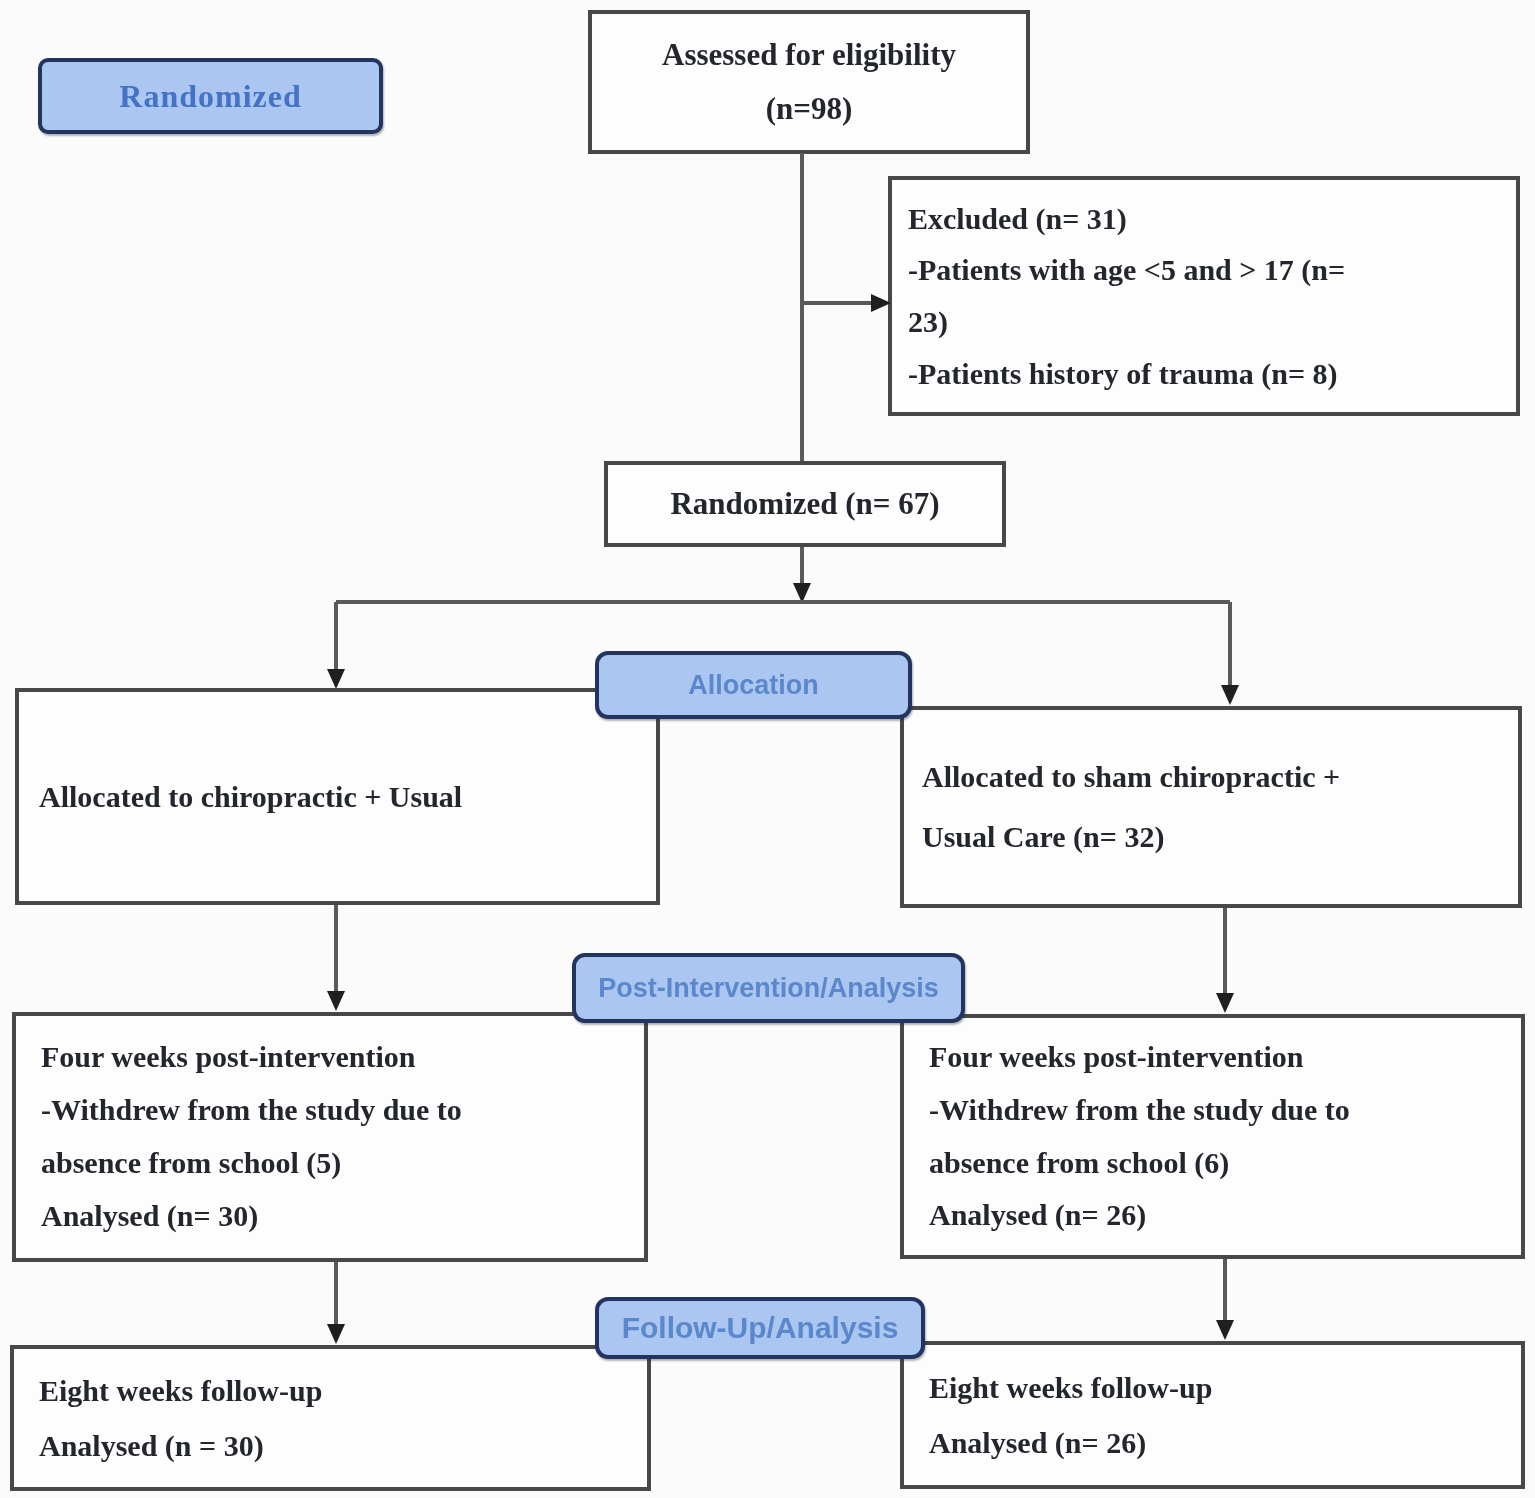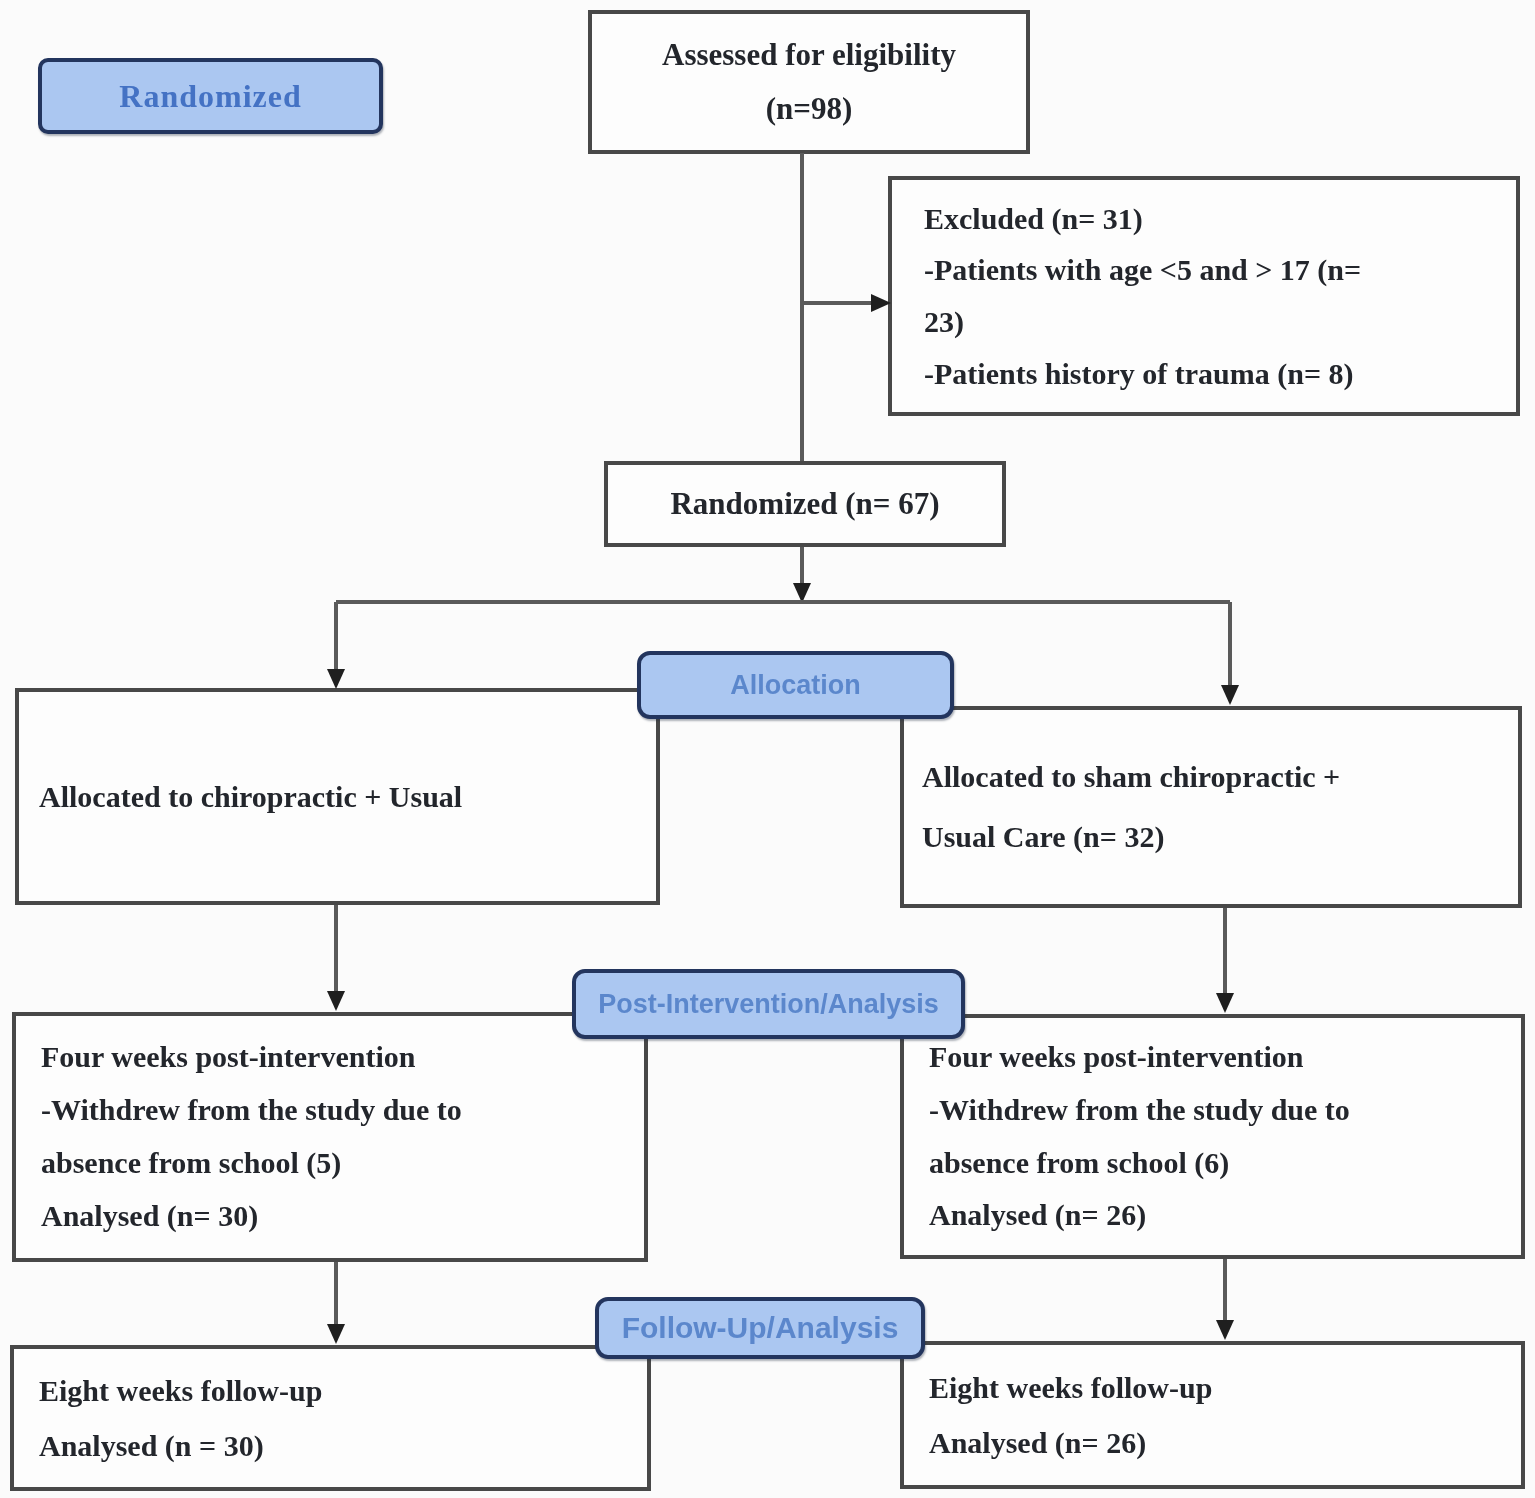--- a/index.html
+++ b/index.html
@@ -34,21 +34,21 @@
     display:flex;
     flex-direction:column;
     justify-content:center;
     z-index:1;
   }
   .box.center{align-items:center;text-align:center;}
   .box.left{align-items:flex-start;text-align:left;}
   .ln{white-space:nowrap;}
 
   #assessed-box  {left:588px; top:10px;   width:442px; height:144px; font-size:31px; line-height:1.75;}
-  #excluded-box  {left:888px; top:176px;  width:632px; height:240px; padding-left:32px; line-height:1.72;}
+  #excluded-box  {left:888px; top:176px;  width:632px; height:240px; padding-left:16px; line-height:1.72;}
   #randomized-box{left:604px; top:461px;  width:402px; height:86px;  font-size:31px;}
   #alloc-left-box {left:15px;  top:688px;  width:645px; height:217px; padding-left:20px; line-height:2.0;}
   #alloc-right-box{left:900px; top:706px;  width:622px; height:202px; padding-left:18px; line-height:2.0;}
   #post-left-box  {left:12px;  top:1012px; width:636px; height:250px; padding-left:25px; line-height:1.76;}
   #post-right-box {left:900px; top:1014px; width:625px; height:245px; padding-left:25px; line-height:1.76;}
   #follow-left-box {left:10px;  top:1345px; width:641px; height:146px; padding-left:25px; line-height:1.85;}
   #follow-right-box{left:900px; top:1341px; width:625px; height:148px; padding-left:25px; line-height:1.85;}
 
   
   .stage-label{
@@ -67,22 +67,22 @@
     box-shadow:1px 2px 2px rgba(30,40,60,.35);
   }
   #enrollment-label{
     left:38px; top:58px; width:345px; height:76px;
     font-family:"Liberation Serif", serif;
     font-size:32px;
     color:var(--enrollment-text);
     border-radius:10px;
     letter-spacing:1px;
   }
-  #allocation-label{left:595px; top:651px; width:317px; height:68px; font-size:27px;margin-left:42px;}
-  #post-label     {left:572px; top:953px; width:393px; height:70px; font-size:27px;margin-top:16px;}
+  #allocation-label{left:595px; top:651px; width:317px; height:68px; font-size:27px;}
+  #post-label     {left:572px; top:953px; width:393px; height:70px; font-size:27px;}
   #follow-label   {left:595px; top:1297px; width:330px; height:62px; font-size:30px;}
 
   
   #connectors{position:absolute;left:0;top:0;z-index:2;pointer-events:none;}
   .conn{stroke:var(--line-color);stroke-width:4;fill:none;}
   .arrowhead{fill:#1f1f1f;}
 </style>
 </head>
 <body>
 

